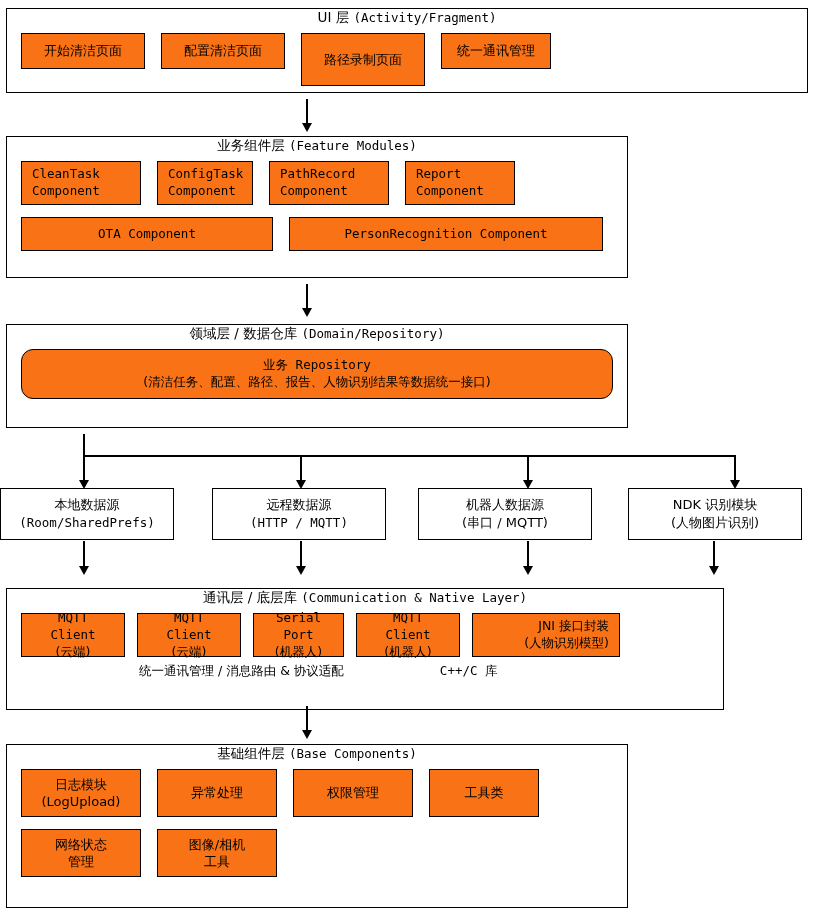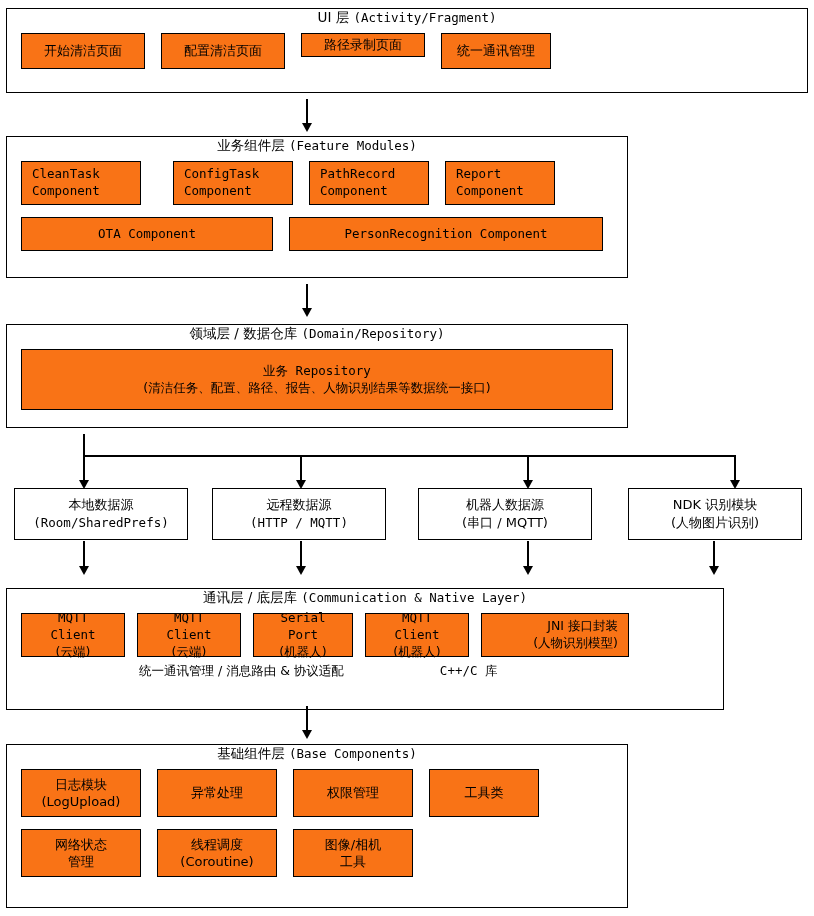--- a/index.html
+++ b/index.html
@@ -129,71 +129,71 @@
 <div class="canvas">
 
   <div class="layer-box" style="left:6px; top:8px; width:802px; height:85px;">
     <div class="layer-title">
       <span>UI 层</span>
       <span class="mono">(Activity/Fragment)</span>
     </div>
     <div class="row">
       <div class="node center" style="width:124px; height:36px;">开始清洁页面</div>
       <div class="node center" style="width:124px; height:36px;">配置清洁页面</div>
-      <div class="node center" style="width:124px; height:24px;">路径录制页面</div>
+      <div class="node center" style="width:124px; height:53px;">路径录制页面</div>
       <div class="node center" style="width:110px; height:36px;">统一通讯管理</div>
     </div>
   </div>
 
   <div class="arrow" style="left:306px; top:99px; height:25px;"></div>
 
   <div class="layer-box" style="left:6px; top:136px; width:622px; height:142px;">
     <div class="layer-title">
       <span>业务组件层</span>
       <span class="mono">(Feature Modules)</span>
     </div>
     <div class="row">
       <div class="node mono" style="width:120px; height:44px;">CleanTask
 Component</div>
-      <div class="node mono" style="width:120px; height:44px;margin-left:16px;">ConfigTask
+      <div class="node mono" style="width:96px; height:44px;">ConfigTask
 Component</div>
       <div class="node mono" style="width:120px; height:44px;">PathRecord
 Component</div>
       <div class="node mono" style="width:110px; height:44px;">Report
 Component</div>
     </div>
     <div class="row">
       <div class="node mono center" style="width:252px; height:34px;">OTA Component</div>
       <div class="node mono center" style="width:314px; height:34px;">PersonRecognition Component</div>
     </div>
   </div>
 
   <div class="arrow" style="left:306px; top:284px; height:25px;"></div>
 
   <div class="layer-box" style="left:6px; top:324px; width:622px; height:104px;">
     <div class="layer-title">
       <span>领域层 / 数据仓库</span>
       <span class="mono">(Domain/Repository)</span>
     </div>
     <div class="row">
-      <div class="node center" style="width:594px; height:61px; padding:0 6px;">
+      <div class="node center" style="width:594px; height:50px; padding:0 6px;border-radius:12px;">
         <div style="font-family:'DejaVu Sans Mono','Liberation Mono',monospace; font-size:12.5px;">业务 Repository</div>
         <div style="font-size:12.5px;">(清洁任务、配置、路径、报告、人物识别结果等数据统一接口)</div>
       </div>
     </div>
   </div>
 
   <div class="vline" style="left:83px; top:434px; height:22px;"></div>
   <div class="hline" style="left:83px; top:455px; width:652px;"></div>
   <div class="vline tip" style="left:83px; top:455px; height:26px;"></div>
   <div class="vline tip" style="left:300px; top:455px; height:26px;"></div>
   <div class="vline tip" style="left:527px; top:455px; height:26px;"></div>
   <div class="vline tip" style="left:734px; top:455px; height:26px;"></div>
 
-  <div class="standalone-node" style="left:14px; top:488px; width:174px; height:52px;">
+  <div class="standalone-node" style="left:0; top:488px; width:174px; height:52px;">
     <div>本地数据源</div>
     <div style="font-family:'DejaVu Sans Mono','Liberation Mono',monospace; font-size:12.5px;">(Room/SharedPrefs)</div>
   </div>
   <div class="standalone-node" style="left:212px; top:488px; width:174px; height:52px;">
     <div>远程数据源</div>
     <div style="font-family:'DejaVu Sans Mono','Liberation Mono',monospace; font-size:12.5px;">(HTTP / MQTT)</div>
   </div>
   <div class="standalone-node" style="left:418px; top:488px; width:174px; height:52px;">
     <div>机器人数据源</div>
     <div>(串口 / MQTT)</div>
@@ -215,21 +215,21 @@
     </div>
     <div class="row" style="gap:12px; margin-bottom:6px;">
       <div class="node center" style="width:104px; height:44px;">
         <div style="font-family:'DejaVu Sans Mono','Liberation Mono',monospace; font-size:12.5px;">MQTT Client</div>
         <div style="font-size:12.5px;">(云端)</div>
       </div>
       <div class="node center" style="width:104px; height:44px;">
         <div style="font-family:'DejaVu Sans Mono','Liberation Mono',monospace; font-size:12.5px;">MQTT Client</div>
         <div style="font-size:12.5px;">(云端)</div>
       </div>
-      <div class="node center" style="width:100px; height:44px;">
+      <div class="node center" style="width:91px; height:44px;">
         <div style="font-family:'DejaVu Sans Mono','Liberation Mono',monospace; font-size:12.5px;">Serial Port</div>
         <div style="font-size:12.5px;">(机器人)</div>
       </div>
       <div class="node center" style="width:104px; height:44px;">
         <div style="font-family:'DejaVu Sans Mono','Liberation Mono',monospace; font-size:12.5px;">MQTT Client</div>
         <div style="font-size:12.5px;">(机器人)</div>
       </div>
       <div class="node center" style="width:148px; height:44px;align-items:flex-end;">
         <div style="font-size:12.5px;">JNI 接口封装</div>
         <div style="font-size:12.5px;">(人物识别模型)</div>
@@ -251,20 +251,18 @@
     <div class="row">
       <div class="node center" style="width:120px; height:48px;">日志模块
 (LogUpload)</div>
       <div class="node center" style="width:120px; height:48px;">异常处理</div>
       <div class="node center" style="width:120px; height:48px;">权限管理</div>
       <div class="node center" style="width:110px; height:48px;">工具类</div>
     </div>
     <div class="row">
       <div class="node center" style="width:120px; height:48px;">网络状态
 管理</div>
-      <div class="node center" style="width:120px; height:48px;">线程调度
-(Coroutine)</div>
       <div class="node center" style="width:120px; height:48px;">图像/相机
 工具</div>
     </div>
   </div>
 
 </div>
 
 </body></html>

